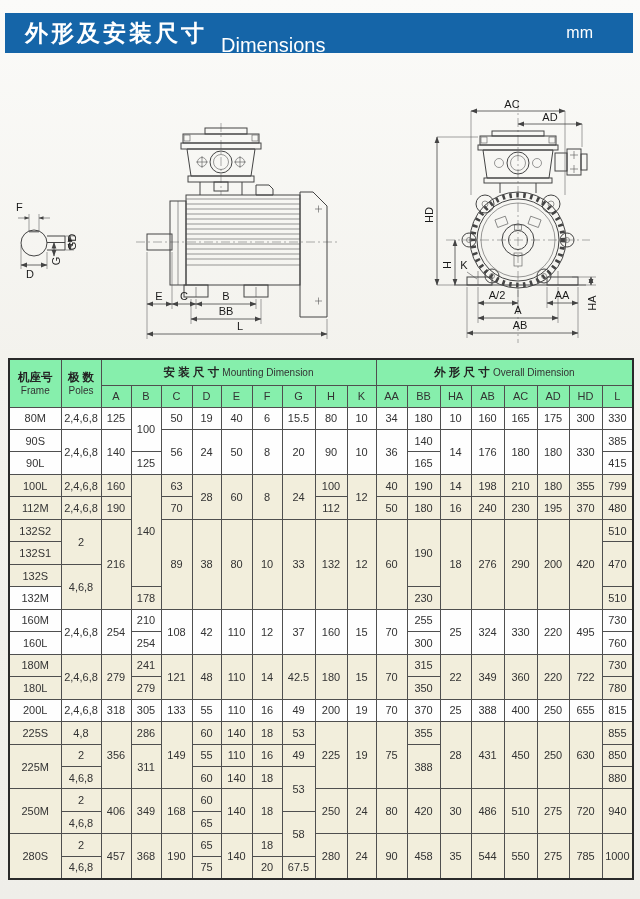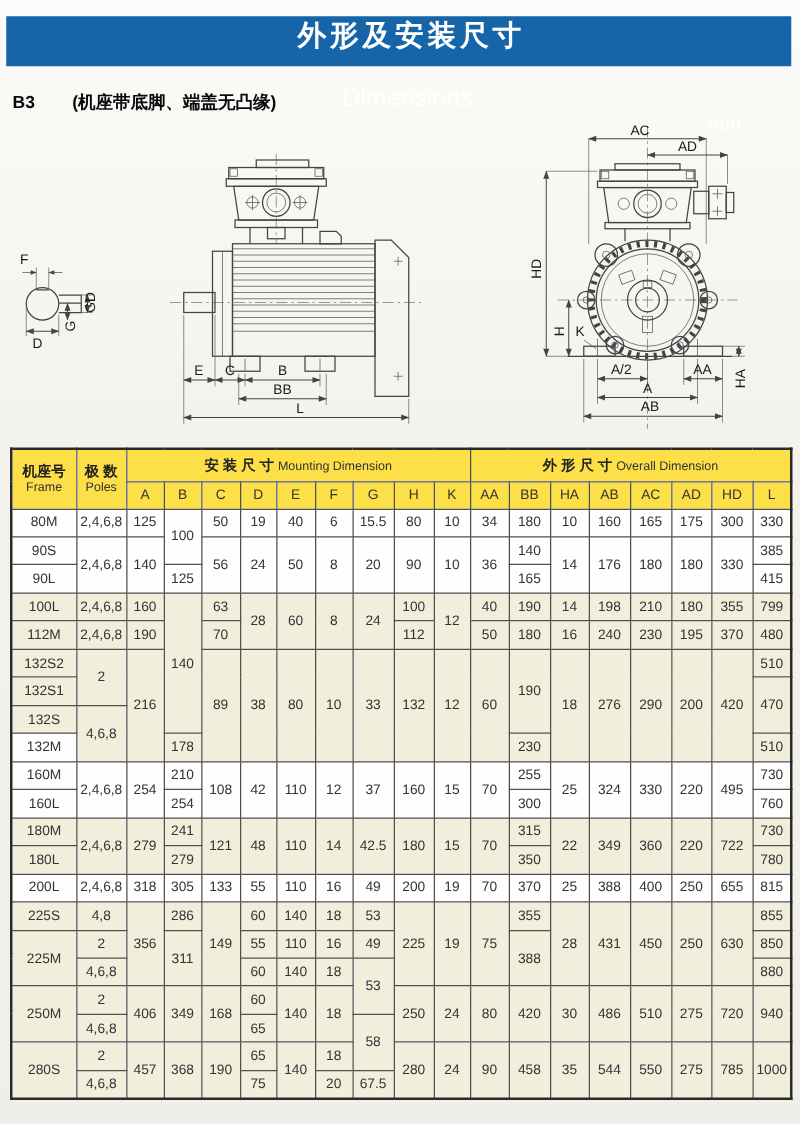--- a/index.html
+++ b/index.html
@@ -1,61 +1,57 @@
 <!DOCTYPE html>
 <html style="--bar: #1565a8; --beige: #f2eedc;"><head>
 <meta charset="utf-8">
 <style>
   html,body{margin:0;padding:0;}
   body{width:640px;height:899px;overflow:hidden;font-family:"Liberation Sans",sans-serif;}
   .page{position:relative;width:640px;height:899px;
         background:linear-gradient(180deg,#fbfbf9 0%,#f3f2ed 40%,#efeee9 100%);}
   .titlebar{position:absolute;left:5px;top:13px;width:628px;height:40px;
-            background:var(--bar,#1565a8);color:#fff;display:flex;align-items:center;flex-direction:column;}
+            background:var(--bar,#1565a8);color:#fff;display:flex;align-items:center;}
   .title-cn{font-size:23px;font-weight:bold;margin-left:20px;letter-spacing:3px;}
   .title-en{font-size:20px;margin-left:14px;margin-top:24px;}
   .unit{margin-left:auto;margin-right:40px;font-size:16px;}
   .subtitle{position:absolute;left:10px;top:73px;font-size:14px;font-weight:bold;color:#0a0a0a;}
   .sub-code{margin-right:26px;}
   .drw{position:absolute;}
   .ln{stroke:#444;fill:none;stroke-width:1;}
   .thin{stroke:#555;fill:none;stroke-width:.6;}
   .ext{stroke:#666;fill:none;stroke-width:.6;}
   .dim{stroke:#444;fill:none;stroke-width:.8;marker-start:url(#ar);marker-end:url(#ar);}
   .cl{stroke:#777;fill:none;stroke-width:.6;stroke-dasharray:9 3 2 3;}
   .rib{stroke:#444;fill:none;stroke-width:5;stroke-dasharray:2.5 4.5;}
   .drw text{font-size:11px;fill:#1a1a1a;}
   table{position:absolute;left:8px;top:358px;width:624px;height:522px;
         border-collapse:collapse;table-layout:fixed;background:#fff;border:2px solid #2a2a2a;}
   th,td{border:1px solid #4f4f4f;text-align:center;vertical-align:middle;
         padding:0;font-size:11px;color:#333;overflow:hidden;}
   thead tr:first-child{height:26px;}
   thead tr:last-child{height:22px;}
   tbody tr{height:22px;}
-  th{background:#fde047;font-weight:normal;}
+  th{background:#86efac;font-weight:normal;}
   th .cn{font-weight:bold;font-size:11.5px;color:#222;}
   th .en{font-size:10px;color:#333;}
   td.w{background:#fefefe;}
   td.b{background:var(--beige,#f2eedc);}
 </style>
 </head>
 <body>
 
 <div class="page">
 
   <div class="titlebar">
     <span class="title-cn">外形及安装尺寸</span>
     <span class="title-en">Dimensions</span>
     <span class="unit">mm</span>
   </div>
 
-  <div class="subtitle">
-    <span class="sub-code">B3</span>
-    <span class="sub-text">(机座带底脚、端盖无凸缘)</span>
-  </div>
 
   <svg class="drw" style="left:10px;top:95px;" width="355" height="255" viewBox="0 0 355 255">
     <defs>
       <marker id="ar" markerWidth="9" markerHeight="8" refX="8" refY="4" orient="auto-start-reverse">
         <path d="M0.5,1 L8.5,4 L0.5,7 Z" fill="#444"></path>
       </marker>
     </defs>
 
     <g>
       <circle cx="24" cy="148" r="13" class="ln"></circle>

